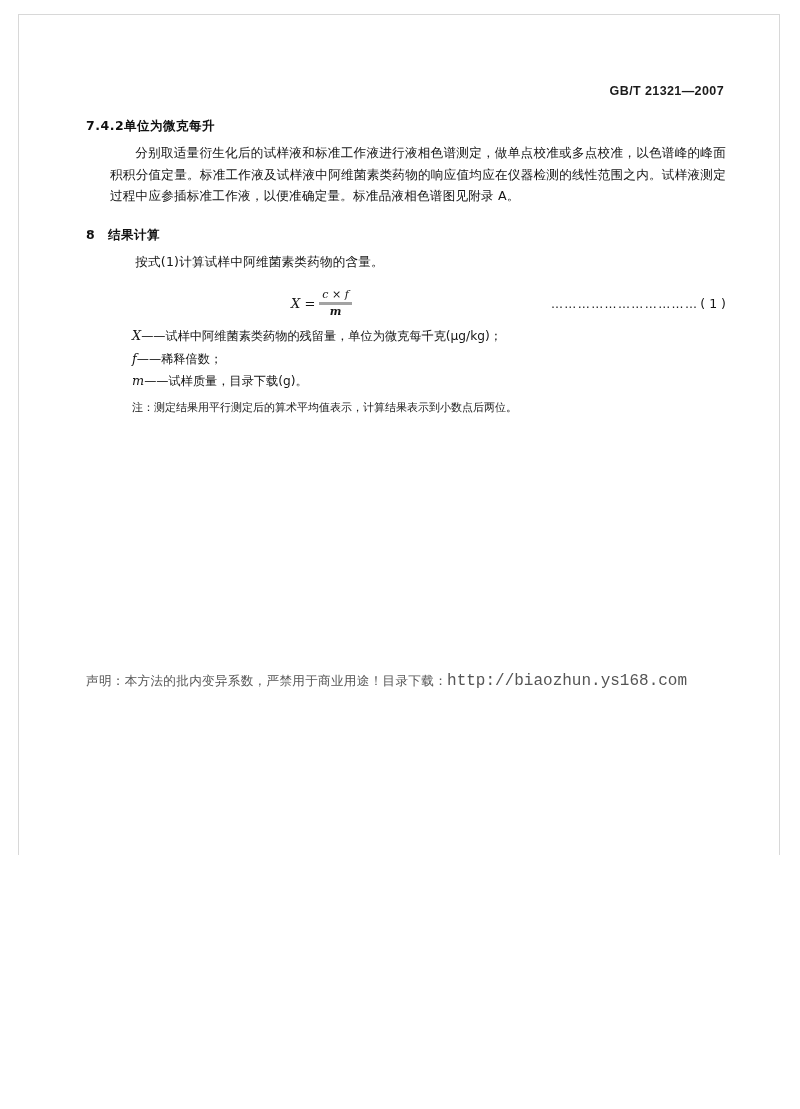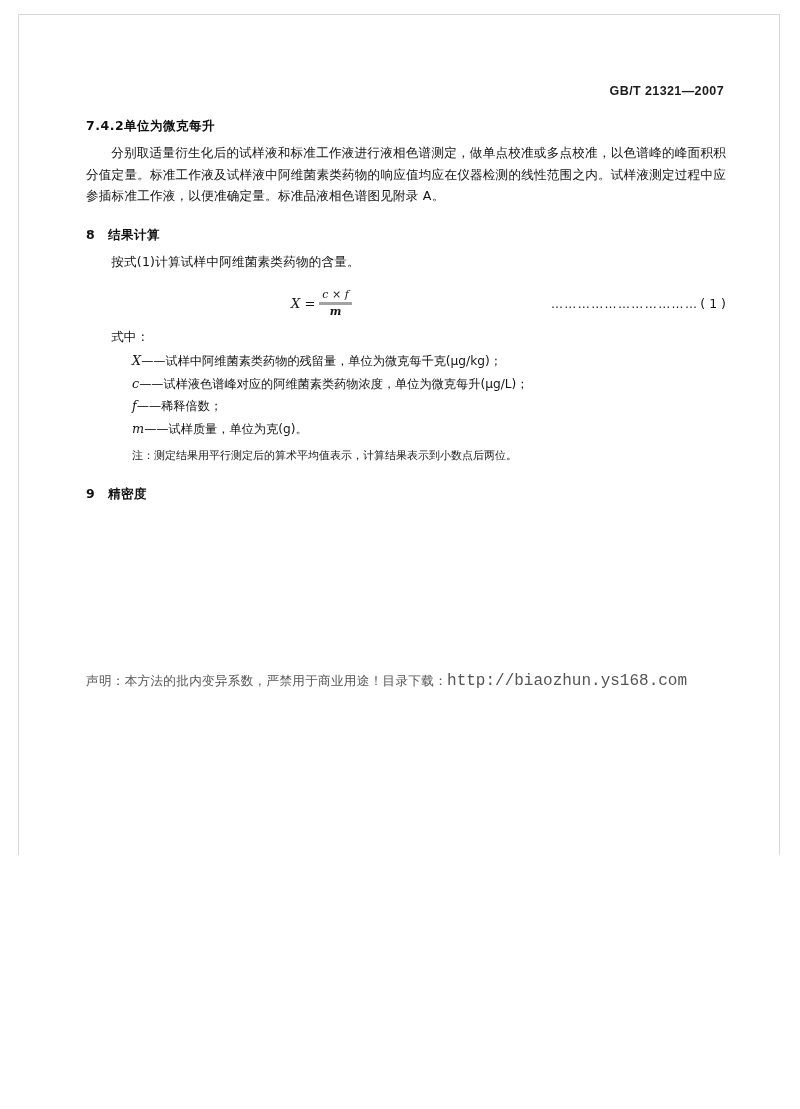--- a/index.html
+++ b/index.html
@@ -65,20 +65,21 @@
   .para {
     font-size: 12.6px;
     line-height: 1.72;
     color: #141414;
     text-align: justify;
     margin-top: 7px;
     letter-spacing: 0.2px;
   }
   .para.indent {
     text-indent: 2em;
+    margin-left: 24px;
   }
   .formula-row {
     display: flex;
     align-items: center;
     margin-top: 16px;
     margin-bottom: 6px;
     font-size: 12.6px;
     color: #141414;
   }
   .formula-spacer {
@@ -197,42 +198,35 @@
         <span>X =</span>
         <span class="frac">
           <span class="numer">c × f</span>
           <span class="denom">m</span>
         </span>
       </div>
       <div class="dotfill">……………………………</div>
       <div class="eqnum">( 1 )</div>
     </div>
 
-    <div class="where">式中：</div>
 
     <div class="deflist">
       <div class="defitem">
         <span class="sym">X</span><span>——试样中阿维菌素类药物的残留量，单位为微克每千克(μg/kg)；</span>
       </div>
       <div class="defitem">
-        <span class="sym">c</span><span>——试样液色谱峰对应的阿维菌素类药物浓度，单位为微克每升(μg/L)；</span>
+        <span class="sym">f</span><span>——稀释倍数；</span>
       </div>
       <div class="defitem">
-        <span class="sym">f</span><span>——稀释倍数；</span>
-      </div>
-      <div class="defitem">
-        <span class="sym">m</span><span>——试样质量，单位为克(g)。</span>
+        <span class="sym">m</span><span>——试样质量，目录下载(g)。</span>
       </div>
     </div>
 
     <div class="note">注：测定结果用平行测定后的算术平均值表示，计算结果表示到小数点后两位。</div>
 
-    <div class="sec-heading big">
-      <span class="num">9</span><span>精密度</span>
-    </div>
 
 
   </div>
 
   <div class="footer">
     <span>声明：本方法的批内变异系数，严禁用于商业用途！目录下载：</span><span class="url">http://biaozhun.ys168.com</span>
   </div>
 </div>
 
 </body></html>

